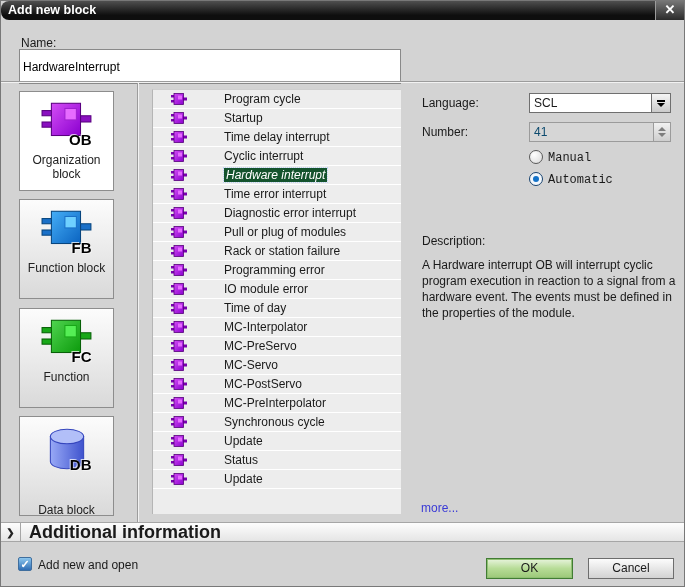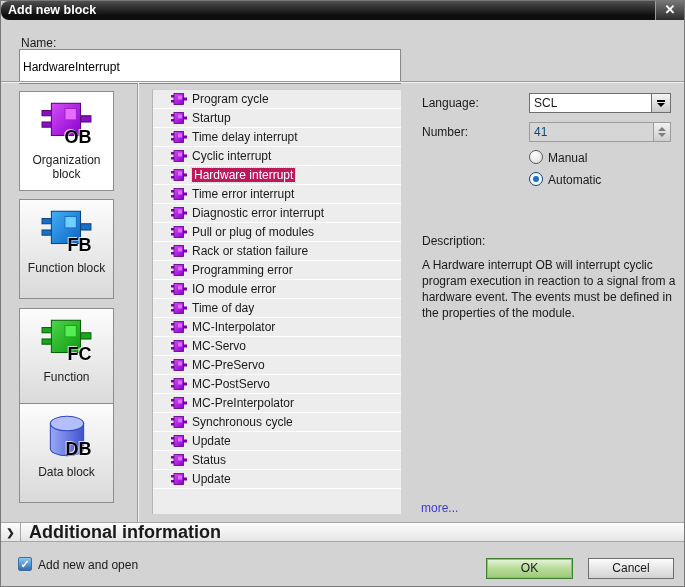--- a/index.html
+++ b/index.html
@@ -27,34 +27,34 @@
             border-top:1px solid #9c9c9c; border-bottom:1px solid #f2f2f2; }
   .vr-left { position:absolute; left:136px; top:82px; height:439px; width:0;
              border-left:1px solid #9c9c9c; border-right:1px solid #f2f2f2; }
 
   
   .type-btn { position:absolute; left:18px; width:95px; height:100px; border:1px solid #8d8d8d;
               background:linear-gradient(180deg,#fcfcfc,#ebebeb 50%,#d9d9d9);
               display:flex; flex-direction:column; align-items:center; padding-top:9px; cursor:pointer; }
   .type-btn.selected { background:#fff; }
   .type-btn.ob { top:90px; } .type-btn.fb { top:198px; }
-  .type-btn.fc { top:307px; } .type-btn.db { top:402px; }
+  .type-btn.fc { top:307px; } .type-btn.db { top:415px;gap:25px; }
   .blockicon { position:relative; width:52px; height:48px; }
-  .badge { position:absolute; right:1px; bottom:1px; font-weight:bold; font-size:18px; color:#000;
+  .badge { position:absolute; right:1px; bottom:1px; font-weight:bold; font-size:15px; color:#000;
            text-shadow:-1px -1px 0 rgba(255,255,255,.75), 1px 1px 0 rgba(255,255,255,.45); }
   .type-label { margin-top:4px; text-align:center; line-height:14px; padding:0 4px; color:#222; }
 
   
   .oblist { position:absolute; left:151px; top:88px; width:249px; height:425px;
             background:#ededed; border-left:1px solid #b5b5b5; border-top:1px solid #cfcfcf; }
   .row { height:19px; display:flex; align-items:center; padding-left:18px;
          border-bottom:1px solid #fff; background:#ededed; cursor:pointer; }
   .plug { width:16px; height:12px; margin-right:5px; flex:none; }
-  .row-label { white-space:nowrap; }
-  .row.selected .row-label { background:#be185d; color:#fff; outline:1px dotted #bcd2f5; padding:0 2px; }
+  .row-label { white-space:nowrap;margin-left:32px; }
+  .row.selected .row-label { background:#14532d; color:#fff; outline:1px dotted #bcd2f5; padding:0 2px;font-style:italic; }
 
   
   .flabel { position:absolute; left:421px; }
   .lbl-language { top:95px; } .lbl-number { top:124px; }
   .combo { position:absolute; left:528px; top:92px; width:142px; height:20px;
            background:#fff; border:1px solid #6f6f6f; cursor:pointer; }
   .combo-text { padding-left:4px; line-height:18px; }
   .combo-btn { position:absolute; right:0; top:0; bottom:0; width:19px; border-left:1px solid #6f6f6f;
                background:linear-gradient(#f6f6f6,#cacaca); display:flex; flex-direction:column;
                align-items:center; justify-content:center; cursor:pointer; }
@@ -71,21 +71,21 @@
             border-bottom:4px solid #7e7e7e; }
   .tri-dn { width:0; height:0; border-left:4px solid transparent; border-right:4px solid transparent;
             border-top:4px solid #7e7e7e; }
 
   .radio { position:absolute; left:528px; width:14px; height:14px; border-radius:50%;
            border:1px solid #5a5a5a; background:radial-gradient(circle at 35% 30%,#fff,#d8d8d8); cursor:pointer; }
   .radio.checked { border-color:#17426e; background:#f2f7fc; }
   .radio.checked::after { content:""; position:absolute; left:3px; top:3px; width:6px; height:6px;
                           border-radius:50%; background:#1372c8; }
   .radio-manual { top:149px; } .radio-auto { top:171px; }
-  .radio-label { position:absolute; left:547px; }
+  .radio-label { position:absolute; left:547px;font-family:Liberation Mono, monospace; }
   .rl-manual { top:150px; } .rl-auto { top:172px; }
 
   .desc-label { position:absolute; left:421px; top:233px; }
   .desc-text { position:absolute; left:421px; top:256px; width:266px; line-height:16px; }
   .more-link { position:absolute; left:420px; top:500px; color:#3a3ad6; cursor:pointer; }
 
   
   .addbar { position:absolute; left:0; right:0; top:521px; height:20px;
             background:linear-gradient(#fdfdfd,#e5e5e5); border-top:1px solid #a6a6a6;
             border-bottom:1px solid #a6a6a6; display:flex; align-items:center; }
@@ -331,31 +331,31 @@
       <span class="row-label">MC-Interpolator</span>
     </div>
     <div class="row">
       <svg class="plug" viewBox="0 0 16 12">
           <rect x="0" y="2" width="4" height="2.5" fill="#7a00b0"></rect>
           <rect x="0" y="7" width="4" height="2.5" fill="#7a00b0"></rect>
           <rect x="12" y="4.5" width="4" height="3" fill="#7a00b0"></rect>
           <rect x="3" y="0.5" width="9.5" height="11" fill="url(#gP)" stroke="#55007a" stroke-width="0.8"></rect>
           <rect x="7" y="2.5" width="4" height="4" fill="#e66bff"></rect>
         </svg>
+      <span class="row-label">MC-PreServo</span>
+    </div>
+    <div class="row">
+      <svg class="plug" viewBox="0 0 16 12">
+          <rect x="0" y="2" width="4" height="2.5" fill="#7a00b0"></rect>
+          <rect x="0" y="7" width="4" height="2.5" fill="#7a00b0"></rect>
+          <rect x="12" y="4.5" width="4" height="3" fill="#7a00b0"></rect>
+          <rect x="3" y="0.5" width="9.5" height="11" fill="url(#gP)" stroke="#55007a" stroke-width="0.8"></rect>
+          <rect x="7" y="2.5" width="4" height="4" fill="#e66bff"></rect>
+        </svg>
       <span class="row-label">MC-Servo</span>
-    </div>
-    <div class="row">
-      <svg class="plug" viewBox="0 0 16 12">
-          <rect x="0" y="2" width="4" height="2.5" fill="#7a00b0"></rect>
-          <rect x="0" y="7" width="4" height="2.5" fill="#7a00b0"></rect>
-          <rect x="12" y="4.5" width="4" height="3" fill="#7a00b0"></rect>
-          <rect x="3" y="0.5" width="9.5" height="11" fill="url(#gP)" stroke="#55007a" stroke-width="0.8"></rect>
-          <rect x="7" y="2.5" width="4" height="4" fill="#e66bff"></rect>
-        </svg>
-      <span class="row-label">MC-PreServo</span>
     </div>
     <div class="row">
       <svg class="plug" viewBox="0 0 16 12">
           <rect x="0" y="2" width="4" height="2.5" fill="#7a00b0"></rect>
           <rect x="0" y="7" width="4" height="2.5" fill="#7a00b0"></rect>
           <rect x="12" y="4.5" width="4" height="3" fill="#7a00b0"></rect>
           <rect x="3" y="0.5" width="9.5" height="11" fill="url(#gP)" stroke="#55007a" stroke-width="0.8"></rect>
           <rect x="7" y="2.5" width="4" height="4" fill="#e66bff"></rect>
         </svg>
       <span class="row-label">MC-PostServo</span>

